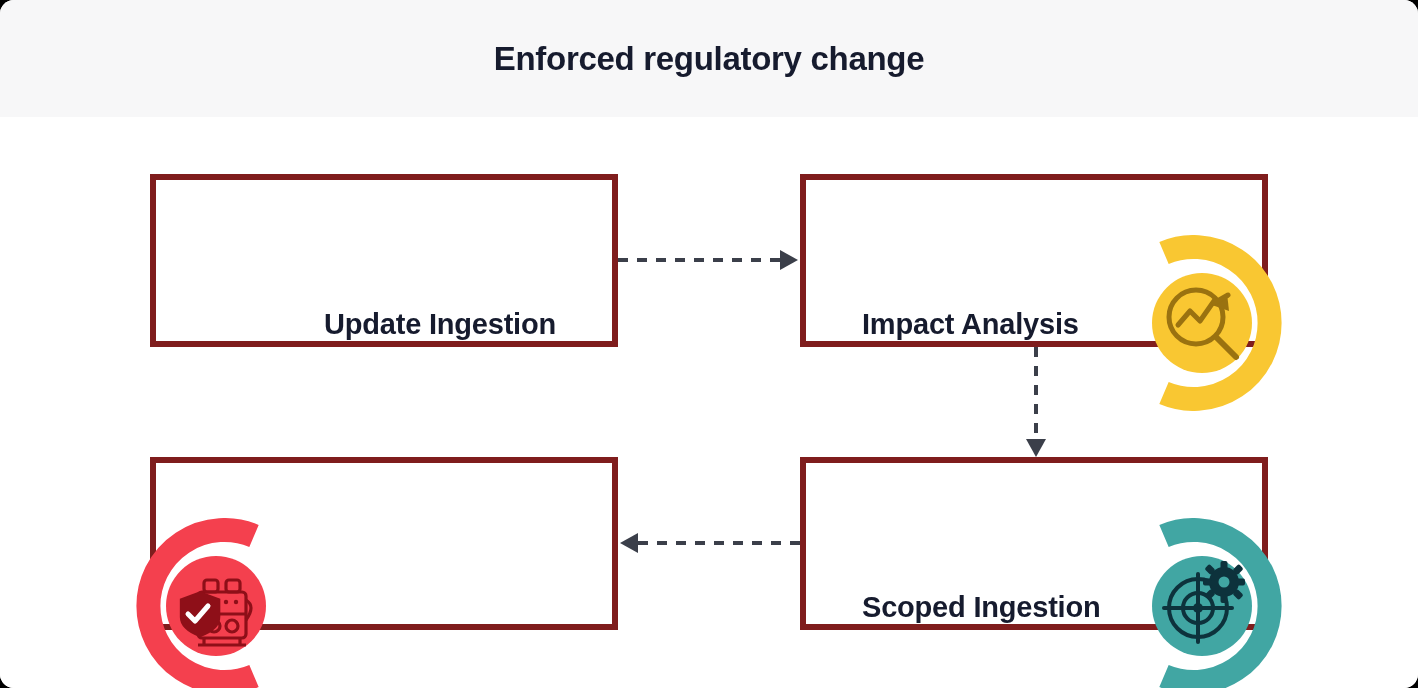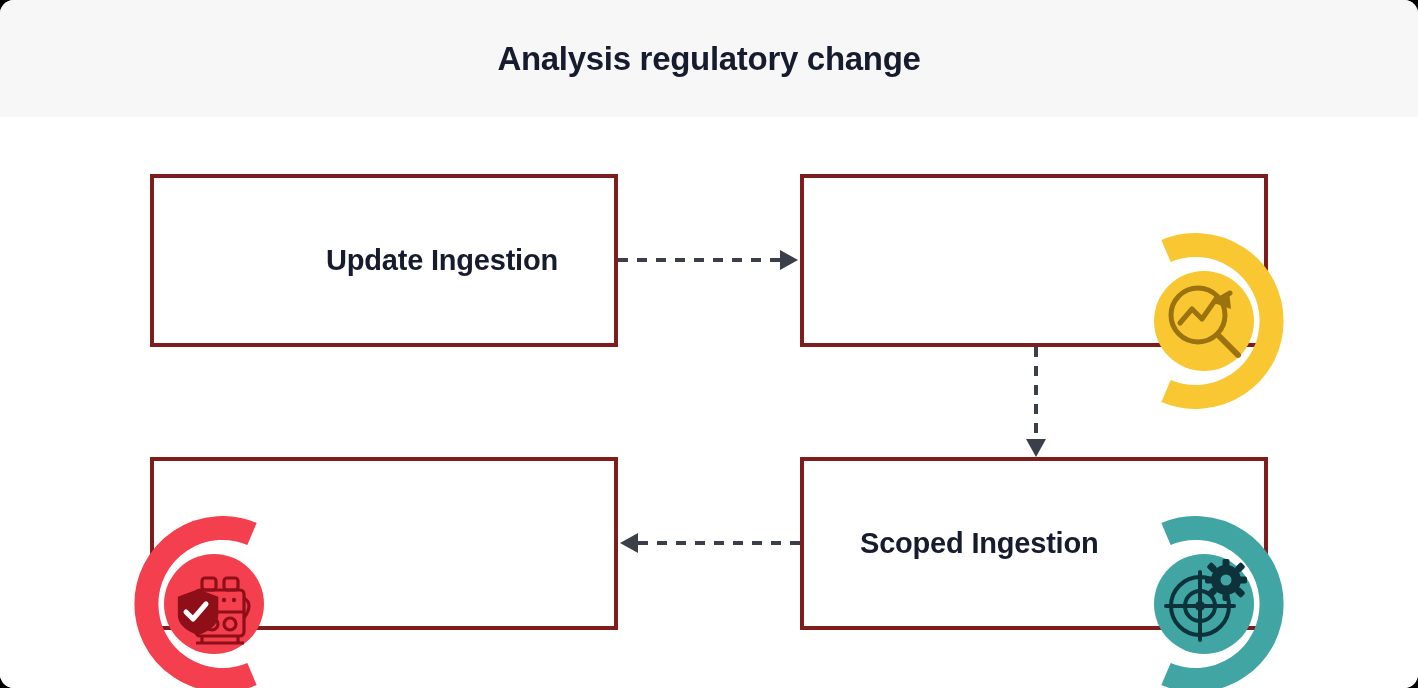--- a/index.html
+++ b/index.html
@@ -49,23 +49,23 @@
     height: 571px;
     background: #ffffff;
   }
 
   
   .node {
     position: absolute;
     width: 468px;
     height: 173px;
     background: #ffffff;
-    border: 4px solid #7f1d1d;
+    border: 6px solid #7f1d1d;
     display: flex;
-    align-items: center;
+    align-items: flex-end;
   }
   .node.icon-left  { justify-content: flex-end;  padding-right: 56px; }
   .node.icon-right { justify-content: flex-start; padding-left: 56px; }
 
   .node-label {
     font-size: 29px;
     font-weight: 700;
     color: #161B2E;
     letter-spacing: -0.2px;
     white-space: nowrap;
@@ -96,31 +96,32 @@
   #conn-h-top    { left: 618px; top: 131px; width: 182px; height: 24px; }
   #conn-v-right  { left: 1024px; top: 230px; width: 24px; height: 112px; }
   #conn-h-bottom { left: 618px; top: 414px; width: 182px; height: 24px; }
 </style>
 </head>
 <body>
 
 <div class="page">
 
   <div class="header">
-    <h1 class="header-title">Analysis regulatory change</h1>
+    <h1 class="header-title">Enforced regulatory change</h1>
   </div>
 
   <div class="canvas">
 
     <div class="node icon-left" id="node-1">
       <span class="node-label">Update Ingestion</span>
 
     </div>
 
     <div class="node icon-right" id="node-2">
+      <span class="node-label">Impact Analysis</span>
 
       <div class="badge right">
         <svg viewBox="0 0 176 176" xmlns="http://www.w3.org/2000/svg">
 
           <path d="M 50 18 A 76 76 0 1 1 50 158" fill="none" stroke="#F9C732" stroke-width="24"></path>
           <circle cx="88" cy="88" r="50" fill="#F9C732"></circle>
 
           <circle cx="82" cy="82" r="27" fill="none" stroke="#9A7210" stroke-width="5"></circle>
 
           <line x1="102" y1="102" x2="122" y2="122" stroke="#9A7210" stroke-width="6" stroke-linecap="round"></line>

